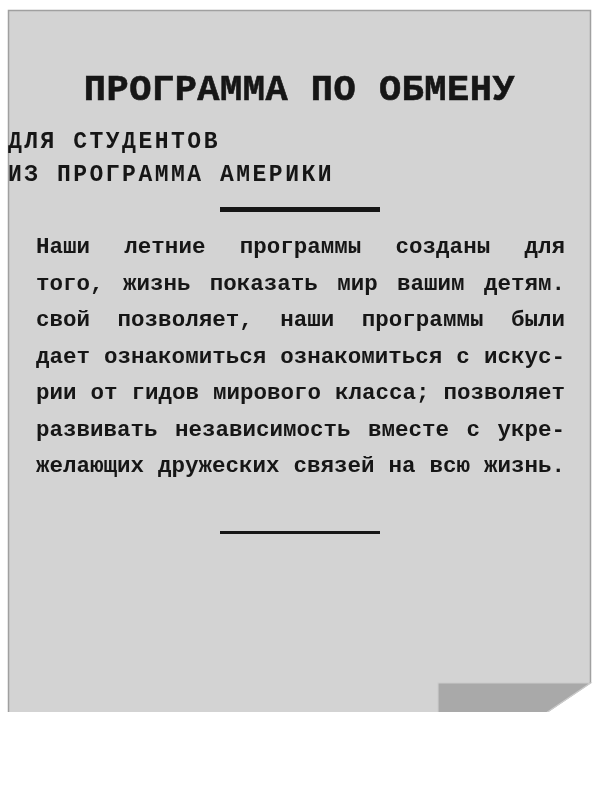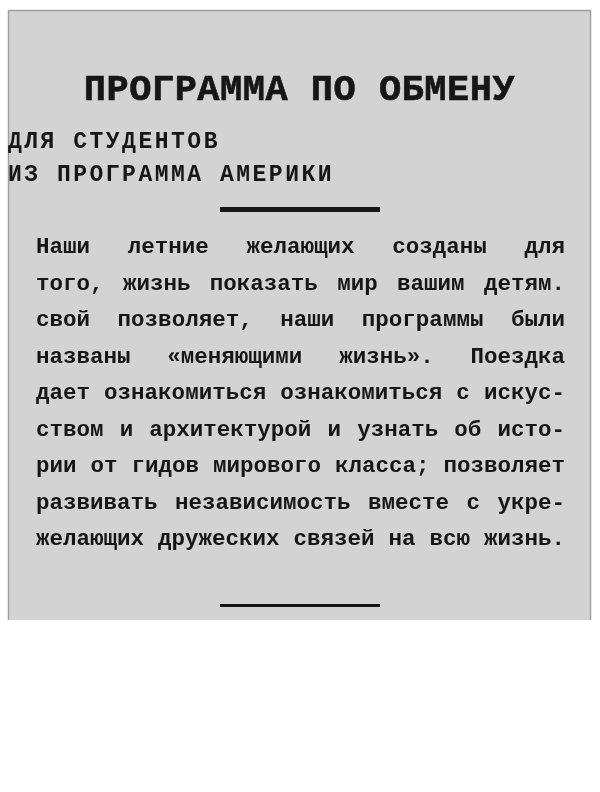--- a/index.html
+++ b/index.html
@@ -3,21 +3,21 @@
 <meta charset="utf-8">
 <style>
   html, body { margin: 0; padding: 0; }
   body {
     width: 600px; height: 792px;
     background: #ffffff;
     font-family: "Liberation Mono", "DejaVu Sans Mono", monospace;
   }
   .stage {
     position: relative;
-    width: 600px; height: 620px;
+    width: 600px; height: 712px;
     background: #ffffff;
     overflow: hidden;
   }
   .paper-svg { position: absolute; left: 0; top: 0; }
   .content {
     position: absolute;
     left: 8px; top: 10px;
     width: 583px;
     color: #161616;
   }
@@ -74,26 +74,24 @@
     <h1 class="title">ПРОГРАММА ПО ОБМЕНУ</h1>
 
     <div class="subtitle">
       <div class="subtitle-line">ДЛЯ СТУДЕНТОВ</div>
       <div class="subtitle-line">ИЗ ПРОГРАММА АМЕРИКИ</div>
     </div>
 
     <div class="divider divider-top"></div>
 
     <div class="body-text">
-      <div class="bline">Наши летние желающих созданы для</div>
+      <div class="bline">Наши летние программы созданы для</div>
       <div class="bline">того, жизнь показать мир вашим детям.</div>
       <div class="bline">свой позволяет, наши программы были</div>
-      <div class="bline">названы «меняющими жизнь». Поездка</div>
       <div class="bline">дает ознакомиться ознакомиться с искус-</div>
-      <div class="bline">ством и архитектурой и узнать об исто-</div>
       <div class="bline">рии от гидов мирового класса; позволяет</div>
       <div class="bline">развивать независимость вместе с укре-</div>
       <div class="bline">желающих дружеских связей на всю жизнь.</div>
     </div>
 
     <div class="divider divider-bottom"></div>
 
   </div>
 </div>
 

